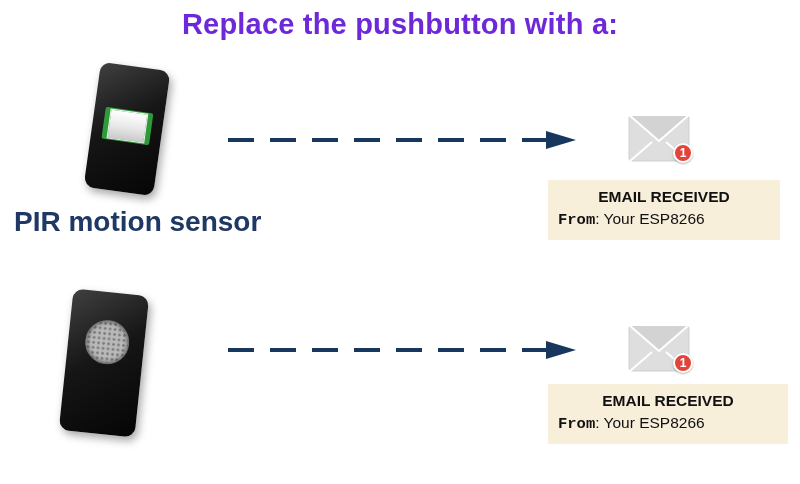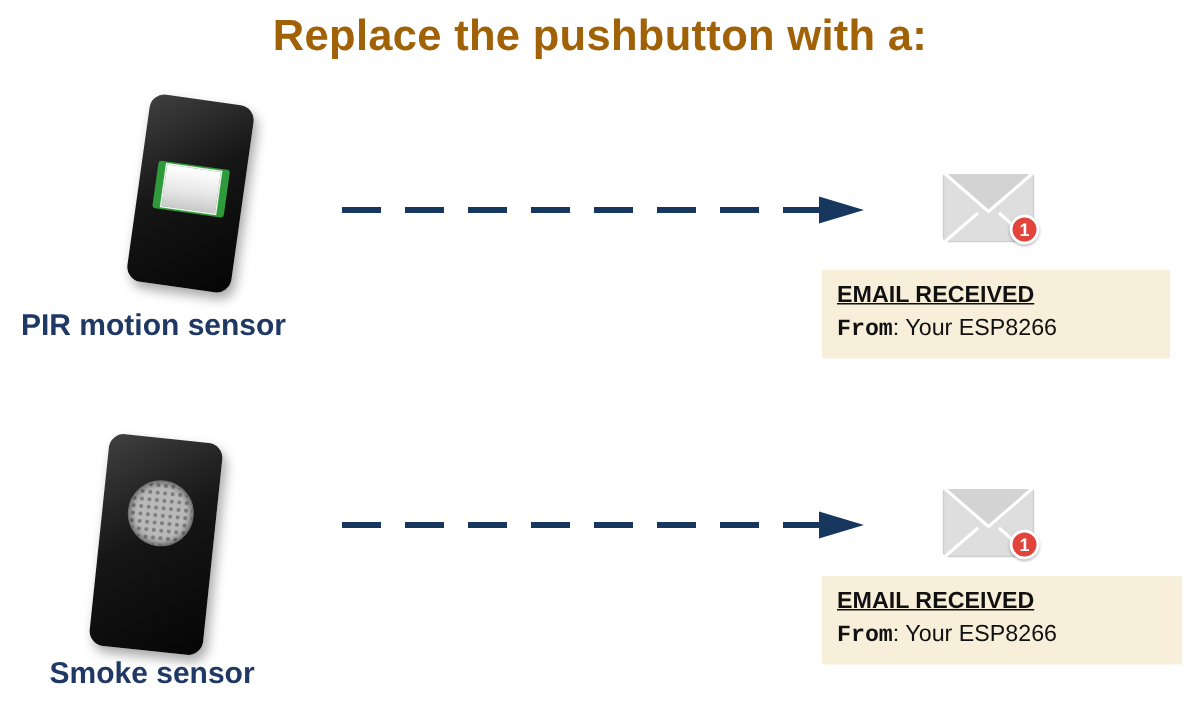--- a/index.html
+++ b/index.html
@@ -7,21 +7,21 @@
     position:relative;
     width:800px;height:484px;
     background:#ffffff;
     font-family:"Liberation Sans", sans-serif;
     overflow:hidden;
   }
   .title{
     position:absolute;left:0;top:8px;width:100%;
     text-align:center;
     font-size:29px;font-weight:700;
-    color:#a16207;
+    color:#6d28d9;
     letter-spacing:.2px;
   }
   
   .device{
     position:absolute;
     background:linear-gradient(145deg,#404040 0%,#161616 45%,#050505 100%);
     border-radius:10px;
     box-shadow:3px 4px 8px rgba(0,0,0,.35);
   }
   .pir{left:92px;top:66px;width:70px;height:126px;transform:rotate(8deg);}
@@ -39,21 +39,21 @@
     position:absolute;left:17px;top:28px;width:42px;height:42px;border-radius:50%;
     background-color:#b9b9b9;
     background-image:radial-gradient(#7d7d7d 1px, transparent 1.6px);
     background-size:5px 5px;
     box-shadow:inset 0 0 5px rgba(0,0,0,.65);
     border:1px solid #6e6e6e;
   }
   
   .sensor-label{
     position:absolute;
-    font-size:20px;font-weight:700;color:#1f3864;
+    font-size:28px;font-weight:700;color:#1f3864;
     white-space:nowrap;
   }
   .label-pir{left:14px;top:206px;}
   .label-smoke{left:33px;top:438px;}
   
   .arrow{position:absolute;}
   .arrow-1{left:222px;top:128px;}
   .arrow-2{left:222px;top:338px;}
   
   .envelope{position:absolute;width:62px;height:48px;}
@@ -72,21 +72,21 @@
   .emailbox{
     position:absolute;
     background:#f8efdb;
     padding:7px 10px 9px 10px;
     font-size:15.5px;line-height:1.32;color:#111111;
     box-sizing:border-box;
   }
   .box-1{left:548px;top:180px;width:232px;}
   .box-2{left:548px;top:384px;width:240px;}
   .email-header{
-    text-align:left;font-weight:700;text-decoration:underline;
+    text-align:center;font-weight:700;
     margin-bottom:2px;
   }
   .email-line b{font-weight:700;font-family:Liberation Mono, monospace;}
 </style>
 </head>
 <body>
 
 <div class="canvas">
 
   <div class="title">Replace the pushbutton with a:</div>
@@ -114,21 +114,20 @@
 
   <div class="emailbox box-1">
     <div class="email-header">EMAIL RECEIVED</div>
     <div class="email-line"><b>From</b><span>: Your ESP8266</span></div>
   </div>
 
   <div class="device smoke">
     <div class="smoke-circle"></div>
   </div>
 
-  <div class="sensor-label label-smoke">Smoke sensor</div>
 
   <svg class="arrow arrow-2" width="360" height="24" viewBox="0 0 360 24">
     <line x1="6" y1="12" x2="326" y2="12" stroke="#17375e" stroke-width="4" stroke-dasharray="26 16"></line>
     <polygon points="324,3 354,12 324,21" fill="#17375e"></polygon>
   </svg>
 
   <div class="envelope env-2">
     <svg width="62" height="48" viewBox="0 0 62 48">
       <rect x="1" y="1" width="60" height="46" rx="3" fill="#dedede" stroke="#cfcfcf"></rect>
       <polygon points="1,1 61,1 31,27" fill="#d3d3d3" stroke="#ffffff" stroke-width="2" stroke-linejoin="round"></polygon>

